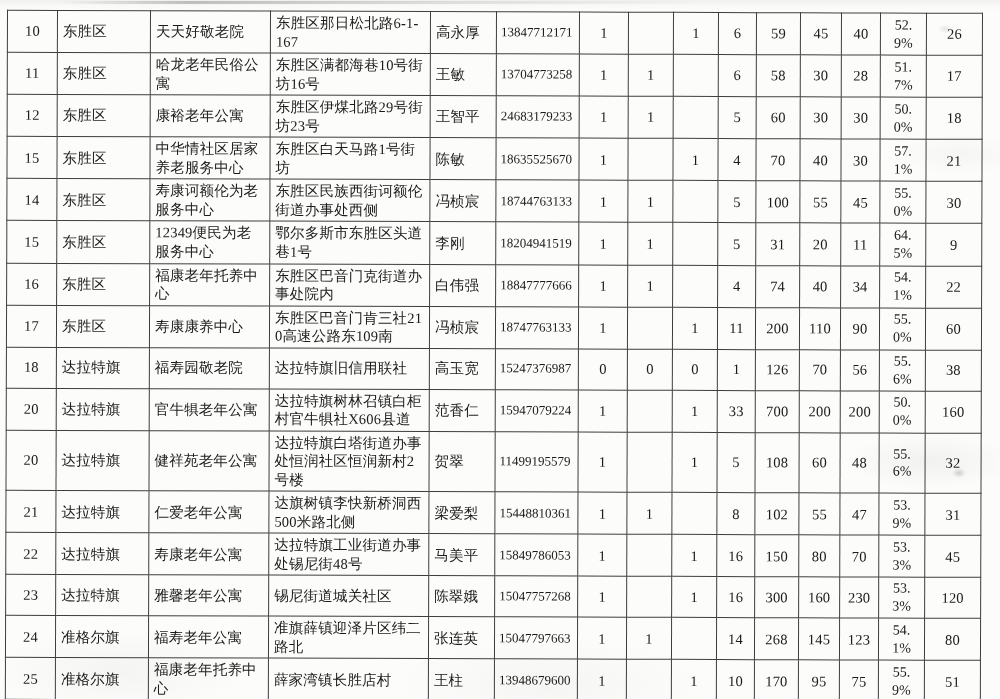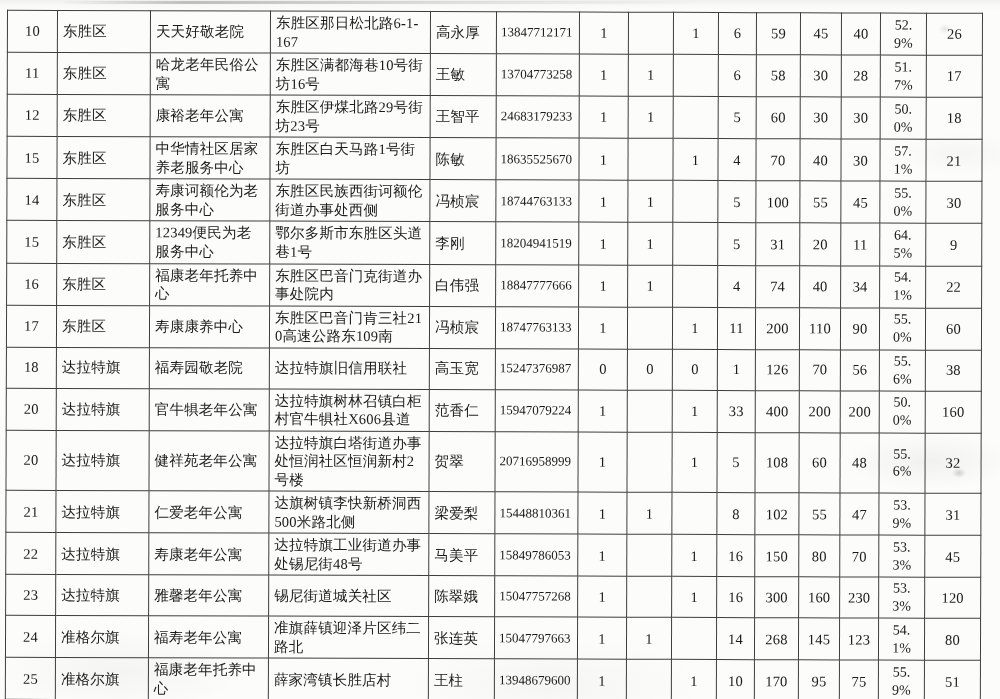--- a/index.html
+++ b/index.html
@@ -245,33 +245,33 @@
           <td>20</td>
           <td>达拉特旗</td>
           <td>官牛犋老年公寓</td>
           <td>达拉特旗树林召镇白柜村官牛犋社X606县道</td>
           <td>范香仁</td>
           <td>15947079224</td>
           <td>1</td>
           <td></td>
           <td>1</td>
           <td>33</td>
-          <td>400</td>
+          <td>700</td>
           <td>200</td>
           <td>200</td>
           <td>50.0%</td>
           <td>160</td>
         </tr>
         <tr>
           <td>20</td>
           <td>达拉特旗</td>
           <td>健祥苑老年公寓</td>
           <td>达拉特旗白塔街道办事处恒润社区恒润新村2号楼</td>
           <td>贺翠</td>
-          <td>20716958999</td>
+          <td>11499195579</td>
           <td>1</td>
           <td></td>
           <td>1</td>
           <td>5</td>
           <td>108</td>
           <td>60</td>
           <td>48</td>
           <td>55.6%</td>
           <td>32</td>
         </tr>

